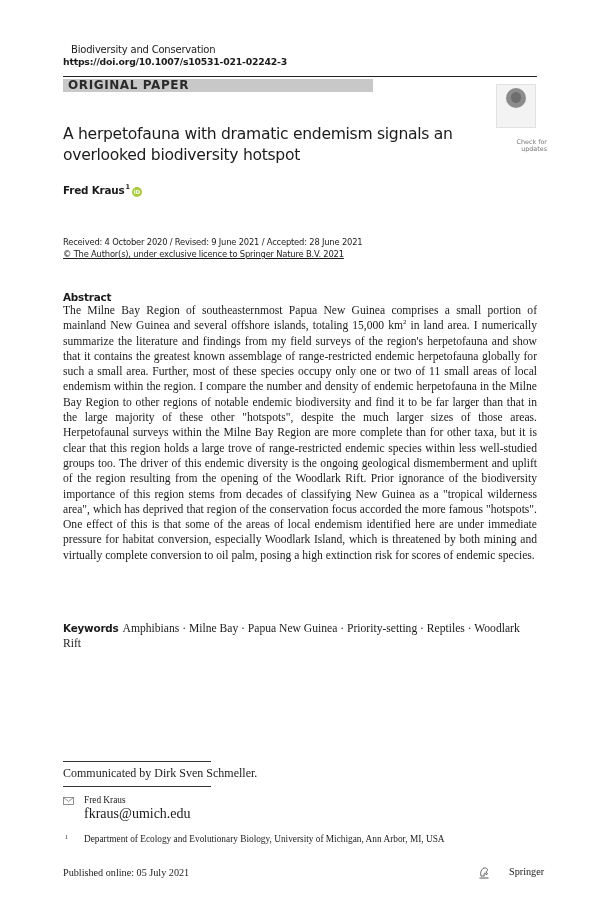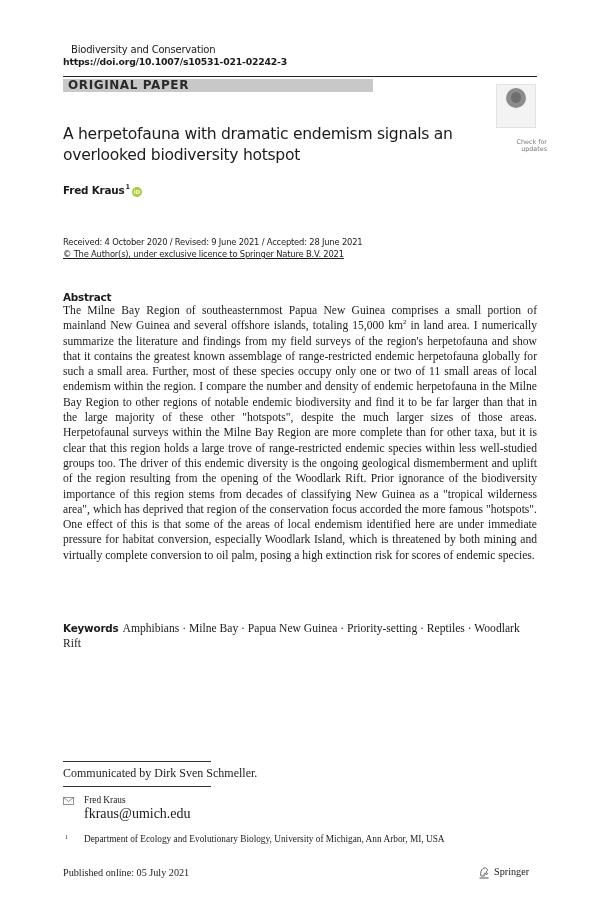--- a/index.html
+++ b/index.html
@@ -42,21 +42,21 @@
   .fn-rule2 { position: absolute; left: 63px; top: 786px; width: 148px; height: 1px; background: #333; }
 
   .mail-icon { position: absolute; left: 63px; top: 797px; width: 11px; height: 8px; }
   .corr-name { position: absolute; left: 84px; top: 794px; font-size: 9.3px; line-height: 12px; }
   .corr-email { position: absolute; left: 84px; top: 808px; font-size: 14px; line-height: 12px; }
 
   .aff-num { position: absolute; left: 65px; top: 832px; font-size: 6px; line-height: 10px; }
   .aff-text { position: absolute; left: 84px; top: 833px; font-size: 9.3px; line-height: 12px; }
 
   .published { position: absolute; left: 63px; top: 866px; font-size: 10.2px; line-height: 13px; color: #1b1b1b; }
-  .springer { position: absolute; left: 478px; top: 865px; font-size: 10.2px; line-height: 14px; display: flex; align-items: center; gap: 4px; }
+  .springer { position: absolute; left: 478px; top: 865px; font-size: 10.2px; line-height: 14px; display: flex; align-items: center; gap: 19px; }
   .springer svg { width: 12px; height: 13px; }
 </style>
 </head>
 <body>
 
 <div>
 
   <div class="journal-name sans">Biodiversity and Conservation</div>
   <a class="doi sans" style="color:#1a1a1a;text-decoration:none;">https://doi.org/10.1007/s10531-021-02242-3</a>
 

